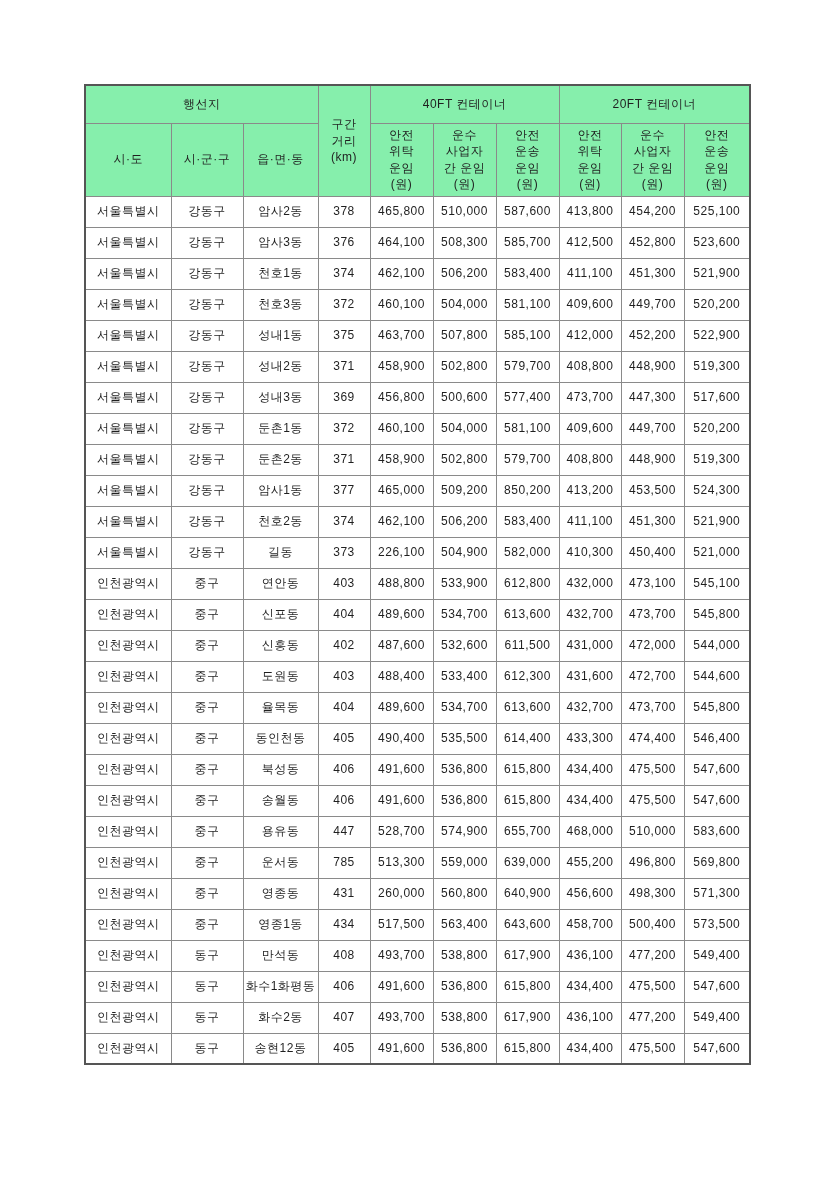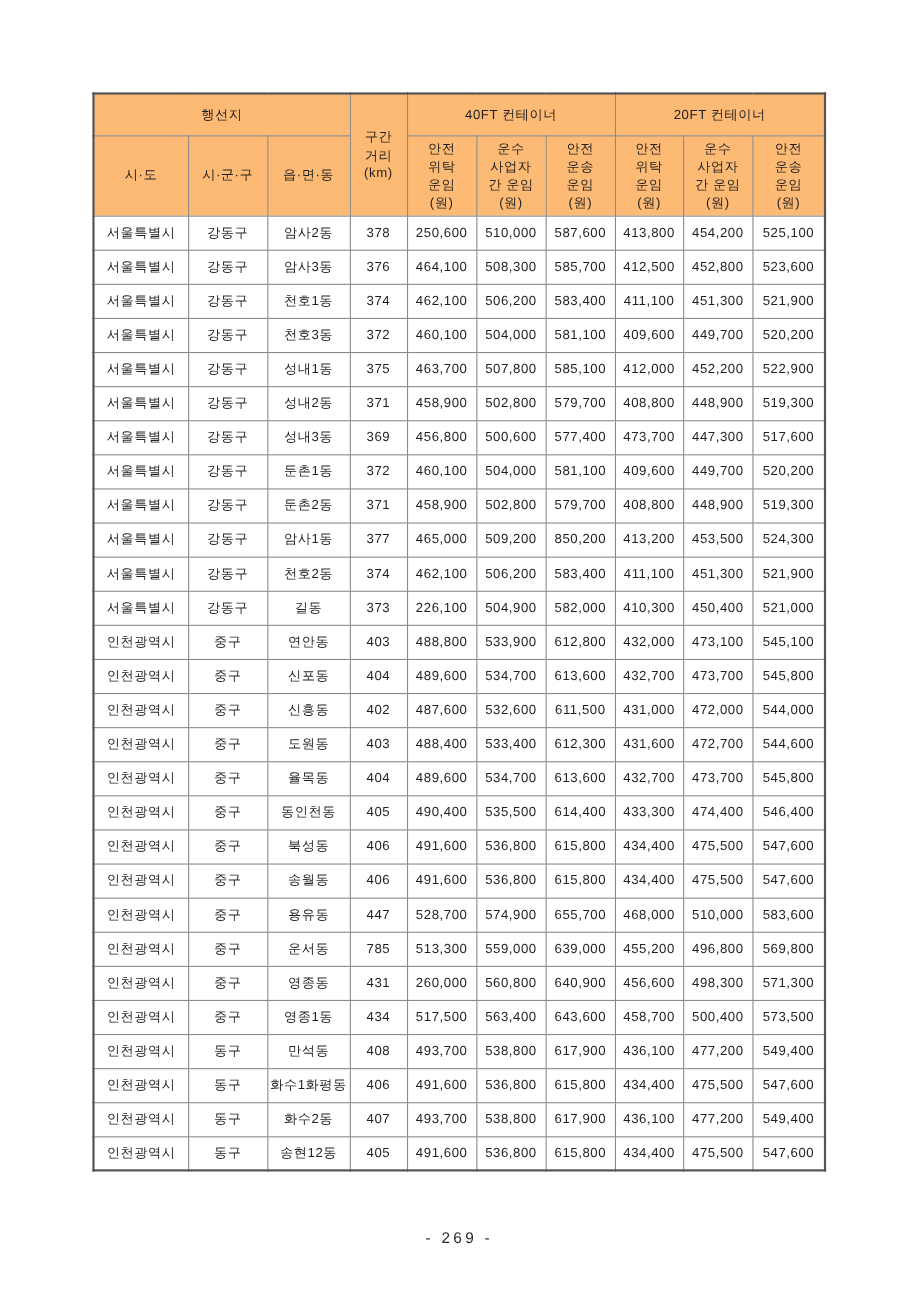--- a/index.html
+++ b/index.html
@@ -26,21 +26,21 @@
     vertical-align:middle;
     padding:1px 2px;
     font-size:12px;
     font-weight:400;
     color:#1f1f1f;
     letter-spacing:0.5px;
     line-height:1.35;
   }
   thead tr.h1{height:38px;}
   thead tr.h2{height:73px;}
-  thead th{background:#fdba74;}
+  thead th{background:#86efac;}
   th.pre{white-space:pre-line;}
   tbody tr{height:31px;}
   td.c-dong{word-break:break-all;line-height:1.25;}
   td.c-fare{color:#e25048;letter-spacing:0.3px;}
   .footer{
     position:absolute;
     left:0;top:1117px;width:835px;
     text-align:center;
     font-size:14px;
     letter-spacing:3px;
@@ -103,21 +103,21 @@
 운임
 (원)</th>
       </tr>
     </thead>
     <tbody>
         <tr>
       <td class="c-sido">서울특별시</td>
       <td class="c-sigungu">강동구</td>
       <td class="c-dong">암사2동</td>
       <td class="c-km">378</td>
-      <td class="c-fare">250,600</td>
+      <td class="c-fare">465,800</td>
       <td class="c-fare">510,000</td>
       <td class="c-fare">587,600</td>
       <td class="c-fare">413,800</td>
       <td class="c-fare">454,200</td>
       <td class="c-fare">525,100</td>
     </tr>
         <tr>
       <td class="c-sido">서울특별시</td>
       <td class="c-sigungu">강동구</td>
       <td class="c-dong">암사3동</td>
@@ -437,14 +437,13 @@
       <td class="c-fare">491,600</td>
       <td class="c-fare">536,800</td>
       <td class="c-fare">615,800</td>
       <td class="c-fare">434,400</td>
       <td class="c-fare">475,500</td>
       <td class="c-fare">547,600</td>
     </tr>
       </tbody>
   </table>
 
-  <div class="footer">- 269 -</div>
 </div>
 
 </body></html>

